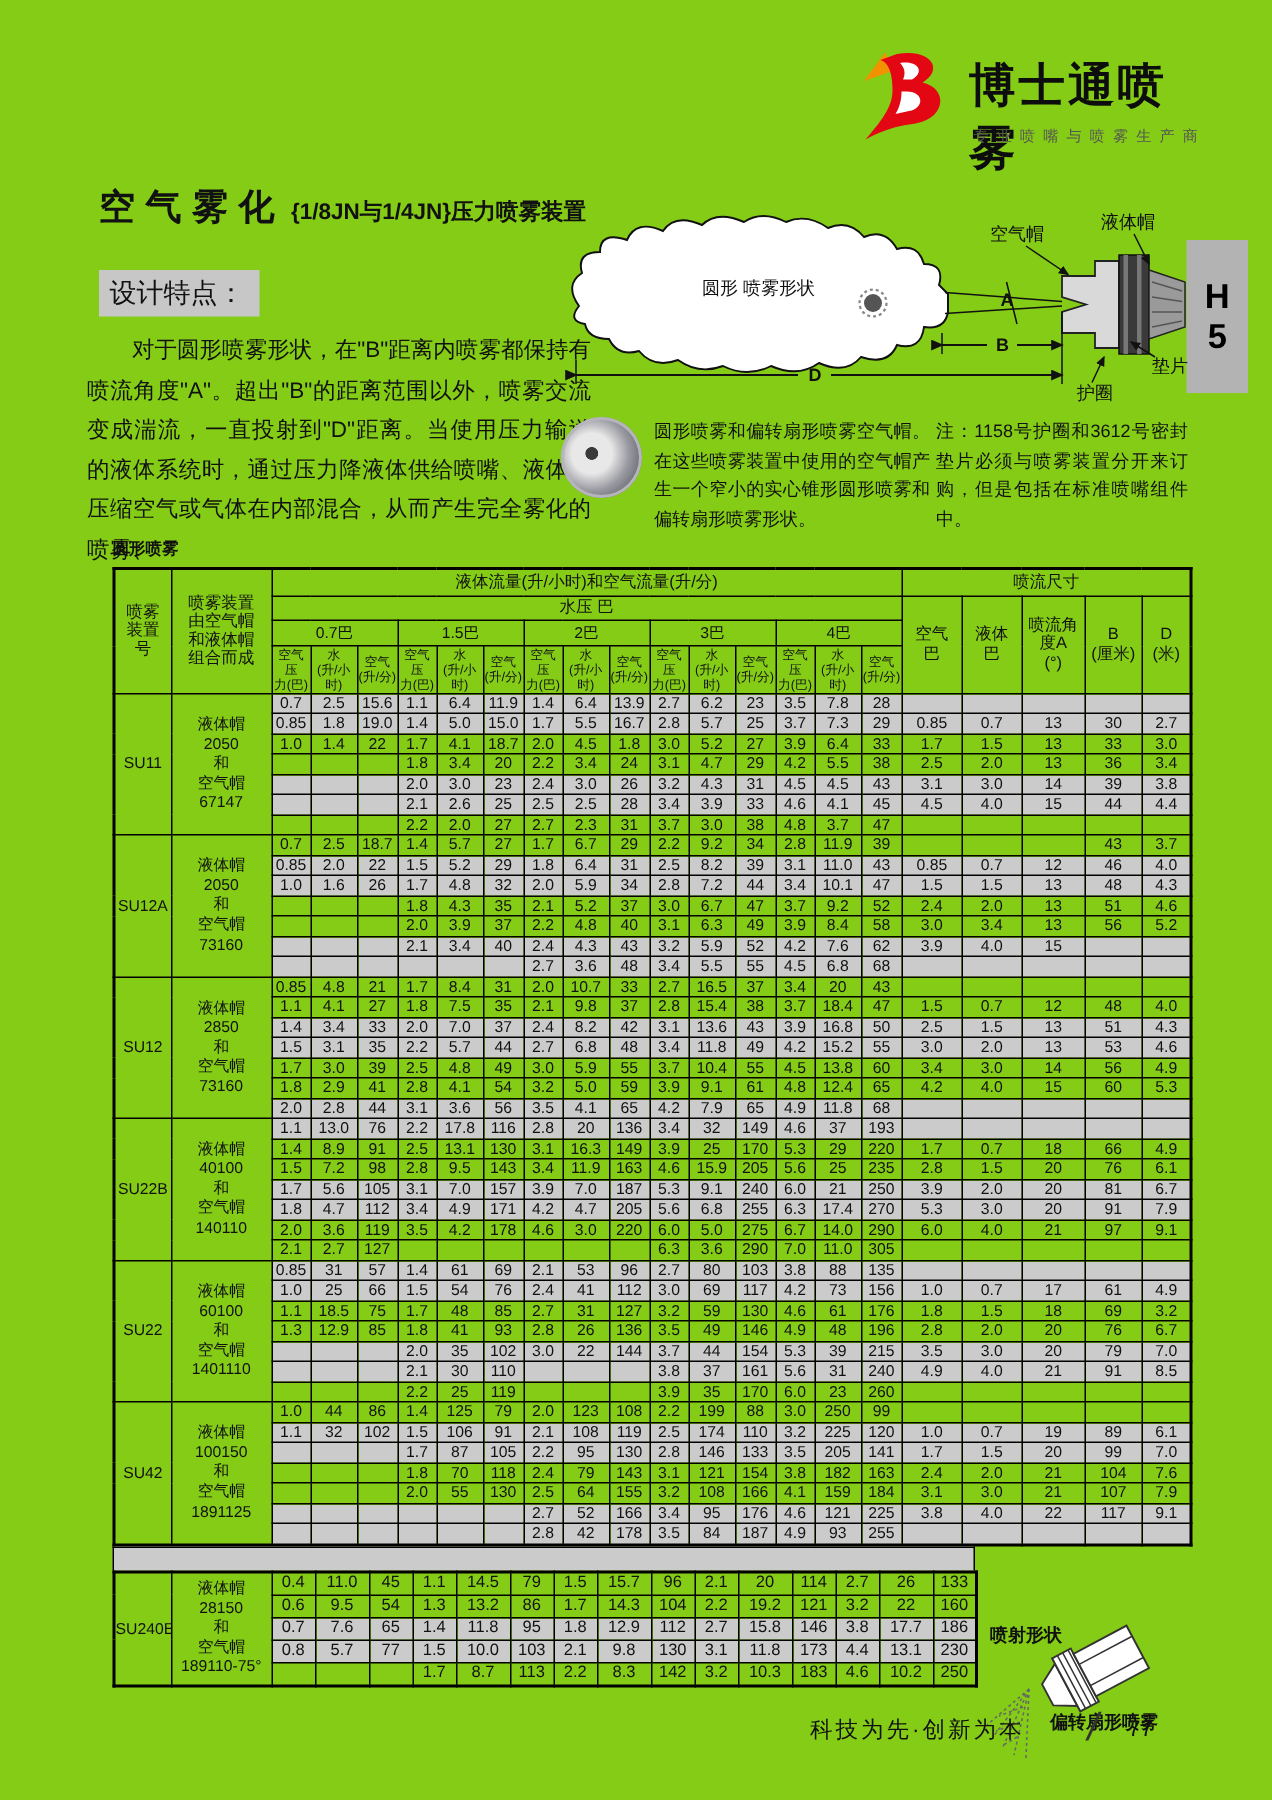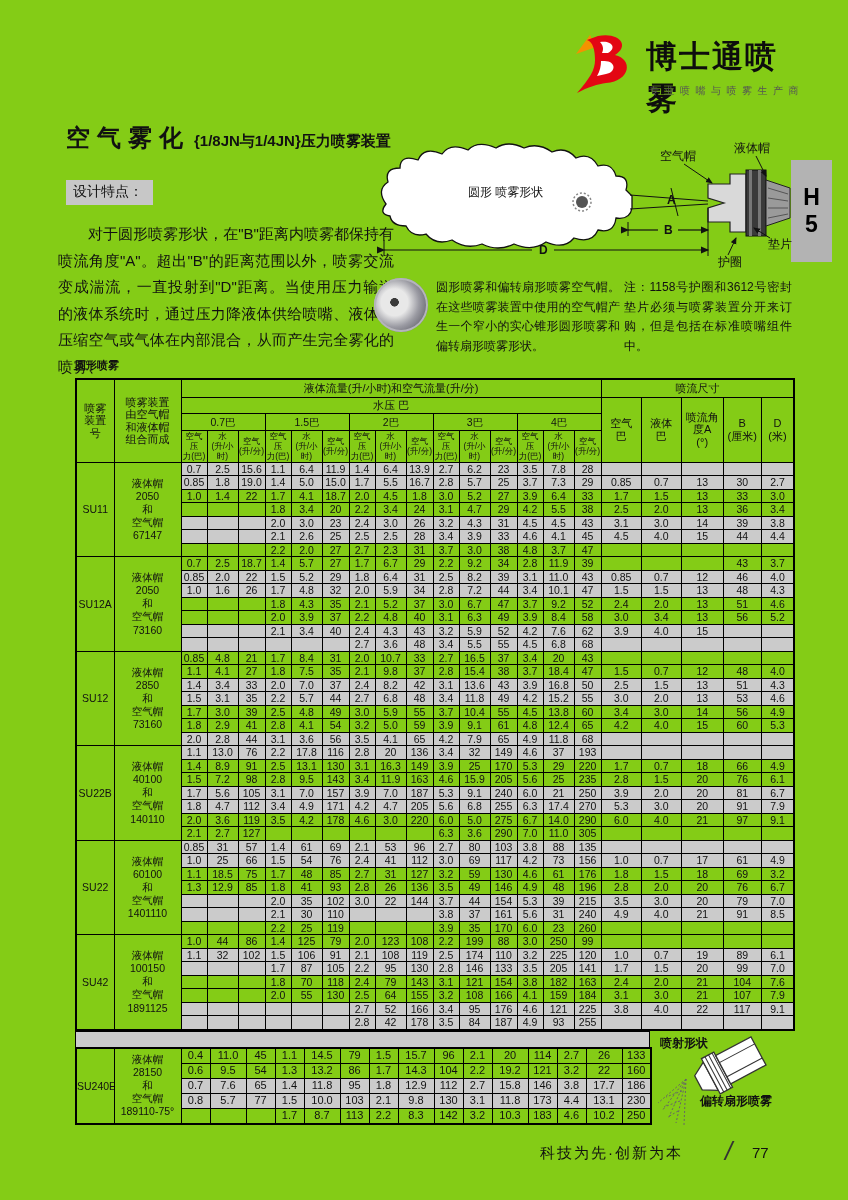--- a/index.html
+++ b/index.html
@@ -14,21 +14,21 @@
 
   
   .h5-tab{position:absolute;left:791px;top:160px;width:41px;height:102px;background:#b3b3b3;
           display:flex;flex-direction:column;align-items:center;justify-content:center;gap:2px;}
   .h5-tab span{font-size:23px;font-weight:bold;color:#000;line-height:1.1;}
 
   
   .title-row{position:absolute;left:66px;top:122px;white-space:nowrap;}
   .title-main{font-size:24px;font-weight:bold;letter-spacing:7px;}
   .title-sub{font-size:15px;font-weight:bold;margin-left:4px;}
-  .design-label{position:absolute;left:66px;top:180px;background:#c7c7c7;font-size:14px;padding:3px 10px 4px 7px;}
+  .design-label{position:absolute;left:66px;top:180px;background:#c7c7c7;font-size:18px;padding:3px 10px 4px 7px;}
   .design-text{position:absolute;left:58px;top:206px;width:336px;font-size:15px;line-height:26.5px;
                text-indent:2em;text-align:justify;}
 
   
   .diagram{position:absolute;left:372px;top:138px;}
   .diagram text{font-size:12px;fill:#111;}
   .photo-circle{position:absolute;left:374px;top:278px;width:54px;height:54px;border-radius:50%;
       background:radial-gradient(circle at 38% 45%, #3a3a3a 0 9%, #e8e8e8 10% 30%, #9a9aa2 55%, #6f6f78 75%, #8a8a90 100%);
       box-shadow:inset 0 0 0 2px #b5b5bb;}
   .photo-caption{position:absolute;left:436px;top:278px;width:184px;font-size:12px;line-height:19.5px;text-align:justify;}
@@ -49,21 +49,21 @@
   #main-table thead tr:nth-child(4) th{height:28px;}
   th.sub{font-size:8.5px;line-height:1.2;}
   .pre{white-space:pre-line;}
   tbody td{font-size:10.5px;height:12.5px;line-height:1;}
   tbody th.dev{font-size:10.5px;}
   tbody th.combo-cell{font-size:10.5px;line-height:1.25;}
   tr.shade td{background:#cbcbcb;}
   #bottom-table tbody td{height:14px;font-size:11px;}
   .bottom-flex{display:flex;align-items:stretch;}
   .sep-band{width:573px;height:15px;background:#cbcbcb;border:1px solid #000;border-bottom:none;}
-  .illus-box{position:relative;width:143px;height:104px;}
+  .illus-box{position:relative;width:143px;height:104px;margin-top:47px;}
   .jet-shape-label{position:absolute;left:8px;top:4px;font-size:12px;font-weight:bold;}
   .fan-label{position:absolute;left:48px;top:62px;font-size:12px;font-weight:bold;white-space:nowrap;}
 
   
   .footer{position:absolute;left:0;top:1136px;width:848px;height:40px;}
   .footer-slogan{position:absolute;left:540px;top:8px;font-size:15px;letter-spacing:2px;text-align:right;}
   .footer-slash{position:absolute;left:725px;top:0;font-size:26px;font-style:italic;color:#333;}
   .footer-page{position:absolute;left:752px;top:8px;font-size:15px;}
 </style>
 </head>

